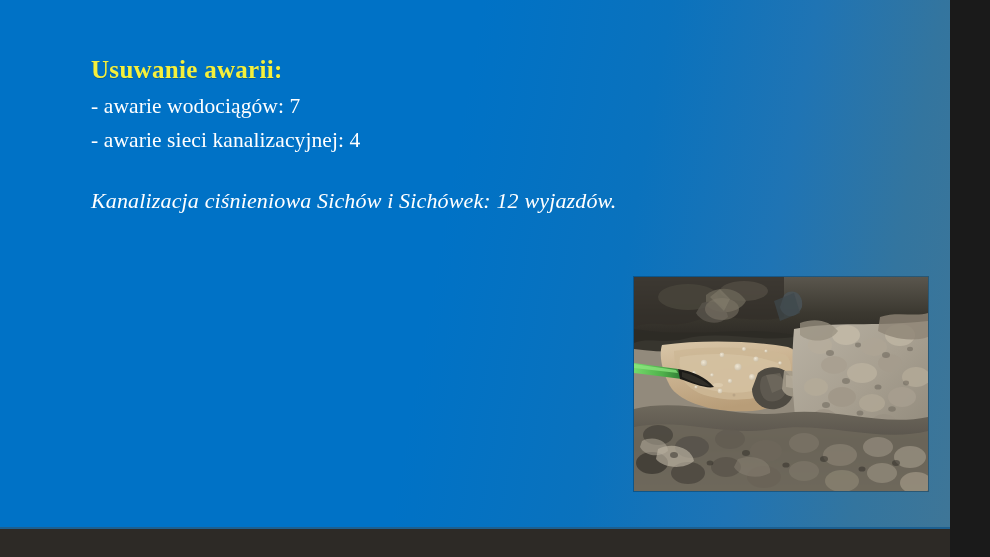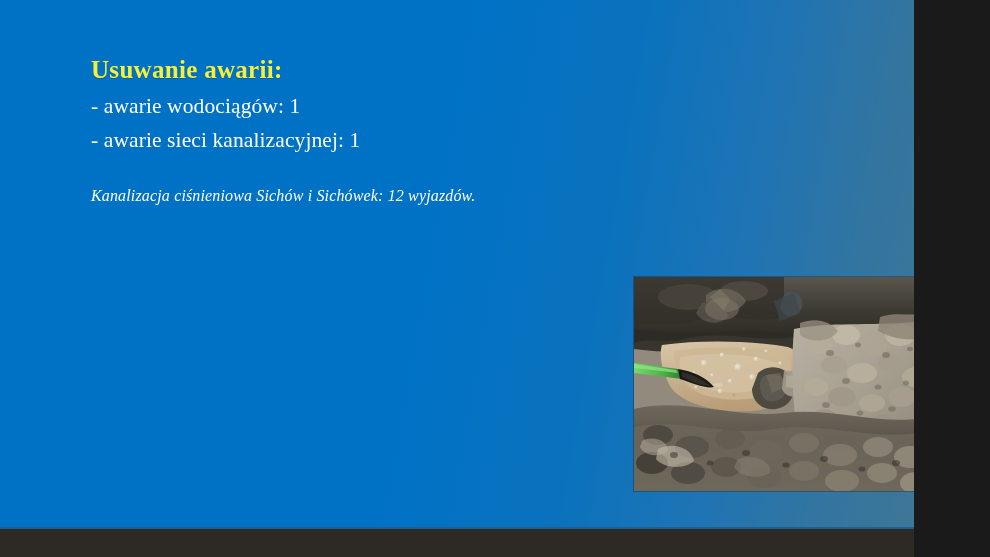--- a/index.html
+++ b/index.html
@@ -16,20 +16,21 @@
     width: 914px;
     height: 557px;
     overflow: hidden;
     background: linear-gradient(100deg,
         #0072C6 0%,
         #0072C6 46%,
         #0a72bd 64%,
         #1f74b4 78%,
         #33759f 90%,
         #3f7697 100%);
+    padding-left: 36px;
   }
 
   
   .footer-band {
     position: absolute;
     left: 0;
     right: 0;
     bottom: 0;
     height: 28px;
     background: #2D2A26;
@@ -61,21 +62,21 @@
     margin: 0;
     white-space: nowrap;
     letter-spacing: 0.1px;
   }
 
   .spacer {
     height: 26px;
   }
 
   .note {
-    font-size: 16px;
+    font-size: 22px;
     font-style: italic;
     color: #FFFFFF;
     line-height: 1.5;
     margin: 0;
     white-space: nowrap;
     letter-spacing: 0.15px;
   }
 
   
   .photo {
@@ -92,24 +93,24 @@
 </style>
 </head>
 <body>
 
 <div class="slide">
 
   <div class="content">
 
     <p class="title">Usuwanie awarii:</p>
 
-    <p class="bullet">- awarie wodociągów: 1</p>
-
-
-    <p class="bullet">- awarie sieci kanalizacyjnej: 1</p>
+    <p class="bullet">- awarie wodociągów: 7</p>
+
+
+    <p class="bullet">- awarie sieci kanalizacyjnej: 4</p>
 
     <div class="spacer"></div>
 
     <p class="note">Kanalizacja ciśnieniowa Sichów i Sichówek: 12 wyjazdów.</p>
   </div>
 
   <div class="photo">
     <svg viewBox="0 0 294 214" preserveAspectRatio="none">
       <defs>
         <linearGradient id="gDarkTop" x1="0" y1="0" x2="0" y2="1">

